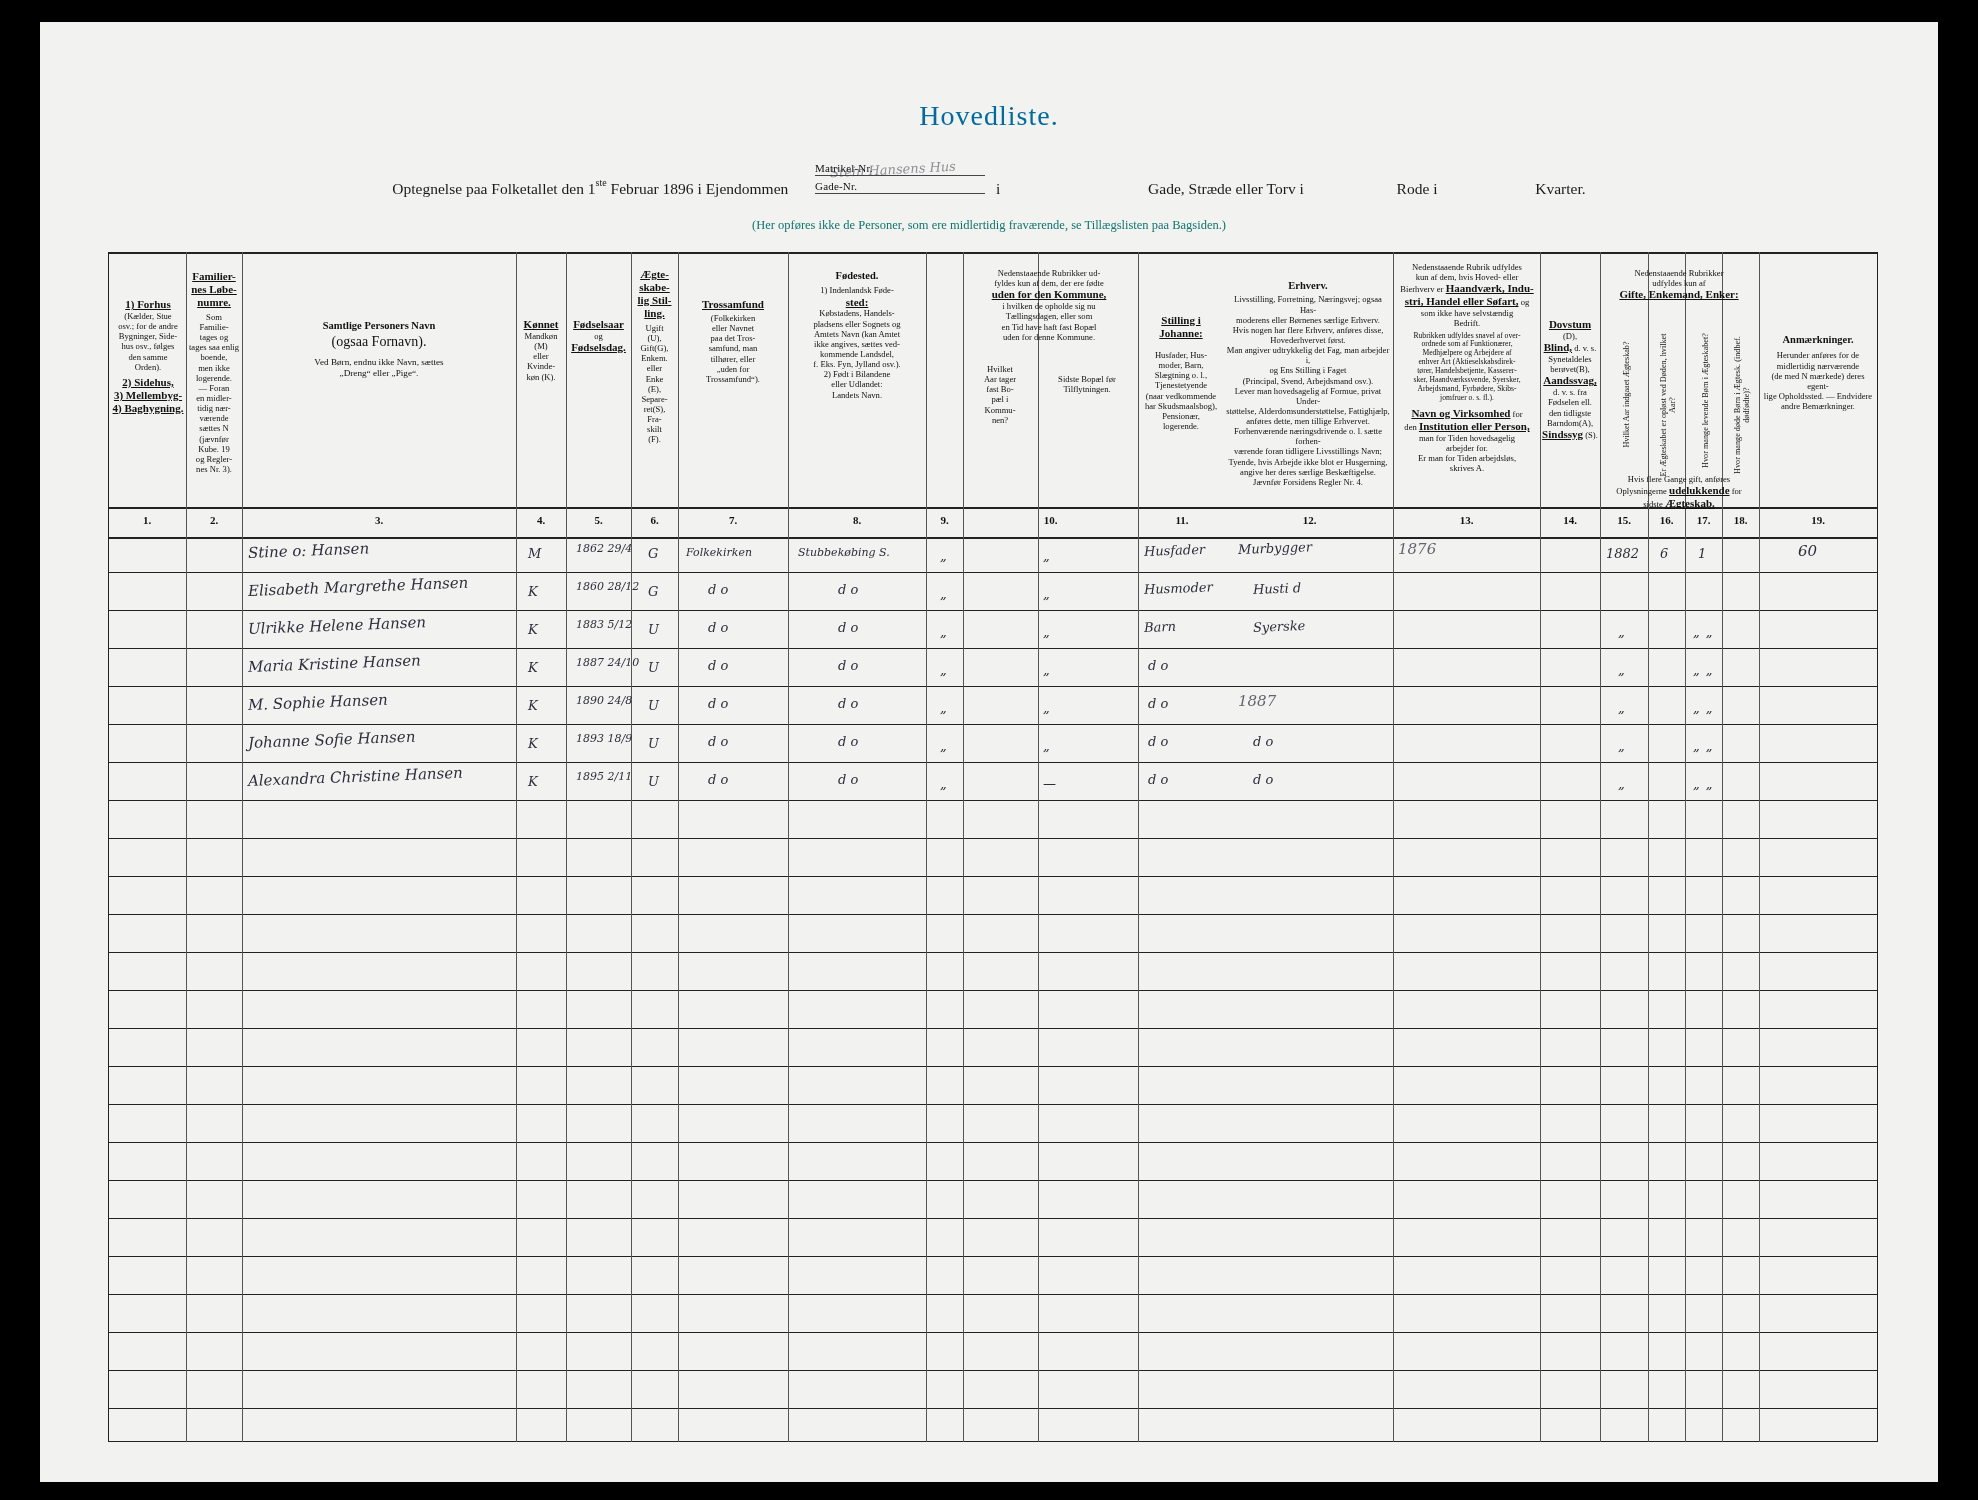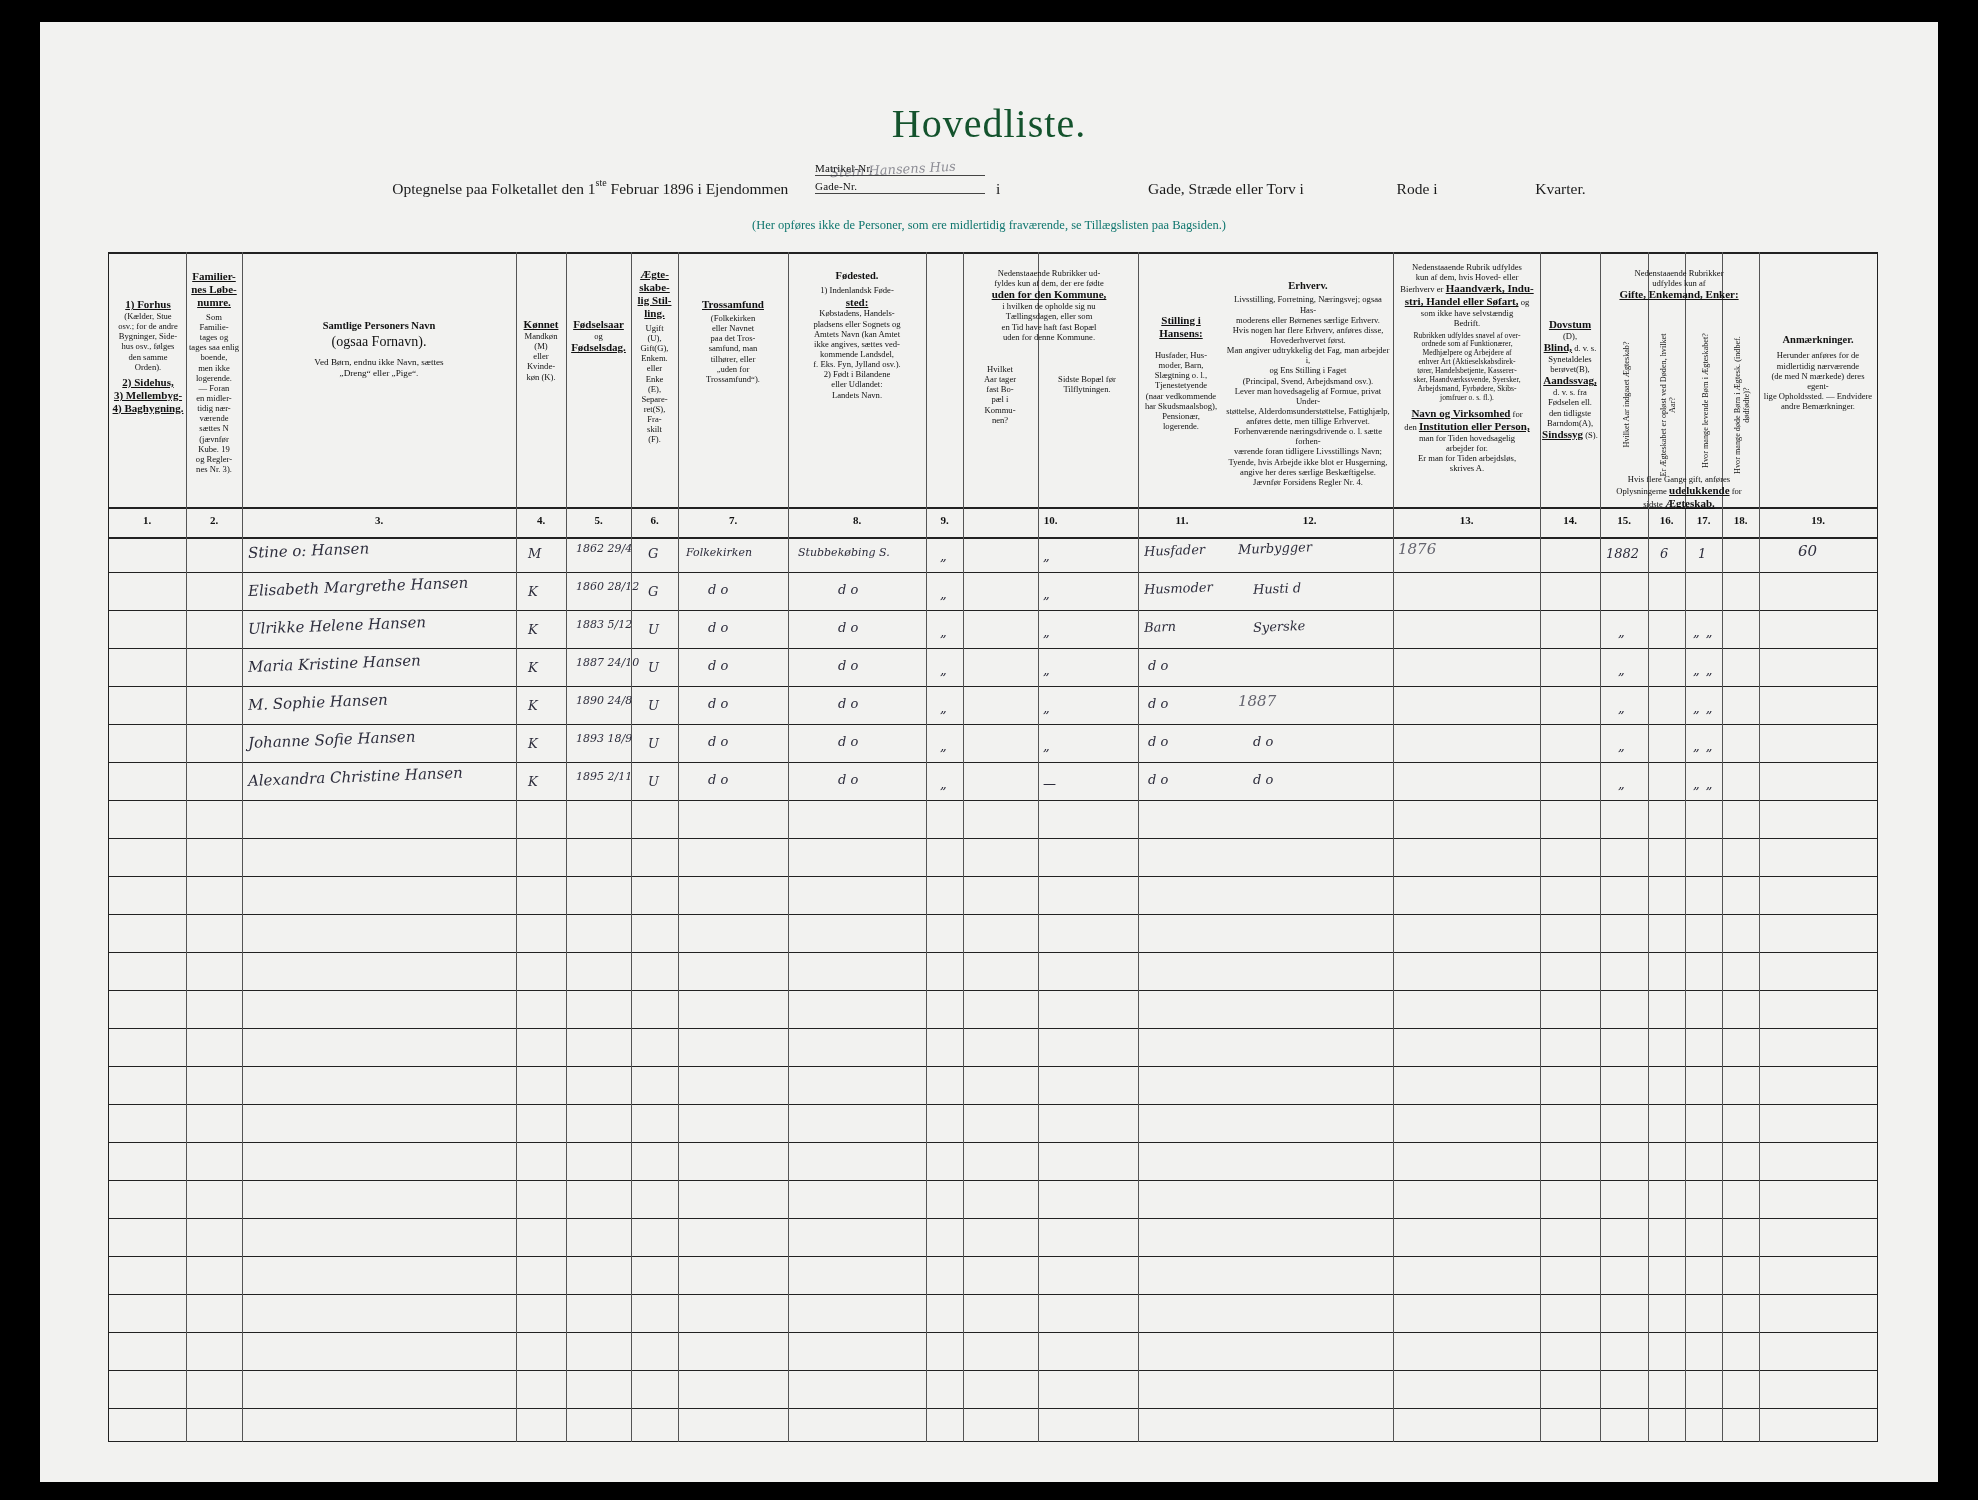--- a/index.html
+++ b/index.html
@@ -1,21 +1,21 @@
 <!DOCTYPE html>
 <html><head>
 <meta charset="utf-8">
 <style>
   html,body{margin:0;padding:0;background:#000;}
   body{width:1978px;height:1500px;font-family:"Liberation Serif",serif;}
   .page{position:absolute;left:40px;top:22px;width:1898px;height:1460px;background:#f2f2f0;}
   .scan{position:absolute;left:0;top:0;width:100%;height:100%;overflow:hidden;}
 
   .title{position:absolute;top:78px;left:0;width:100%;text-align:center;}
-  .title span{font-size:40px;letter-spacing:1px;color:#14532d;}
+  .title span{font-size:28px;letter-spacing:1px;color:#0369a1;}
 
   .subline{position:absolute;top:155px;left:0;width:100%;text-align:center;font-size:15.5px;color:#1a1a1a;}
   .subline .seg{display:inline-block;vertical-align:middle;}
   .sup{font-size:10px;vertical-align:super;}
 
   .matr{position:absolute;left:775px;top:140px;width:170px;font-size:11px;color:#111;}
   .matr .row{border-bottom:1px solid #444;padding-bottom:1px;margin-bottom:4px;letter-spacing:.2px;}
   .hand-top{position:absolute;left:790px;top:140px;font-family:"DejaVu Serif",serif;font-style:italic;font-size:13px;color:#3a3a4a;opacity:.55;transform:rotate(-3deg);}
 
   .note{position:absolute;top:196px;left:0;width:100%;text-align:center;font-size:12.5px;color:#0f766e;}
@@ -185,21 +185,21 @@
     <div class="hdr" style="left:858px;top:112px;width:68px;">
       Hvilket<br>Aar tager<br>fast Bo-<br>pæl i<br>Kommu-<br>nen?
     </div>
     <div class="hdr" style="left:932px;top:122px;width:94px;">
       Sidste Bopæl før<br>Tilflytningen.
     </div>
 
     <div class="hdr" style="left:820px;top:70px;width:0;"></div>
 
     <div class="hdr" style="left:1032px;top:62px;width:82px;">
-      <b>Stilling i Hansens:</b>
+      <b>Stilling i Johanne:</b>
       <div style="margin-top:10px">Husfader, Hus-<br>moder, Barn,<br>Slægtning o. l.,<br>Tjenestetyende<br>(naar vedkommende<br>har Skudsmaalsbog),<br>Pensionær,<br>logerende.</div>
     </div>
 
     <div class="hdr" style="left:1118px;top:28px;width:164px;">
       <div class="mid">Erhverv.</div>
       <div style="margin-top:2px">Livsstilling, Forretning, Næringsvej; ogsaa Has-<br>moderens eller Børnenes særlige Erhverv.<br>Hvis nogen har flere Erhverv, anføres disse,<br>Hovederhvervet først.<br>Man angiver udtrykkelig det Fag, man arbejder i,<br>og Ens Stilling i Faget<br>(Principal, Svend, Arbejdsmand osv.).<br>Lever man hovedsagelig af Formue, privat Under-<br>støttelse, Alderdomsunderstøttelse, Fattighjælp,<br>anføres dette, men tillige Erhvervet.<br>Forhenværende næringsdrivende o. l. sætte forhen-<br>værende foran tidligere Livsstillings Navn;<br>Tyende, hvis Arbejde ikke blot er Husgerning,<br>angive her deres særlige Beskæftigelse.<br>Jævnfør Forsidens Regler Nr. 4.</div>
     </div>
 
     <div class="hdr" style="left:1288px;top:10px;width:142px;">
       Nedenstaaende Rubrik udfyldes<br>kun af dem, hvis Hoved- eller<br>Bierhverv er <b>Haandværk, Indu-<br>stri, Handel eller Søfart,</b> og<br>som ikke have selvstændig<br>Bedrift.

